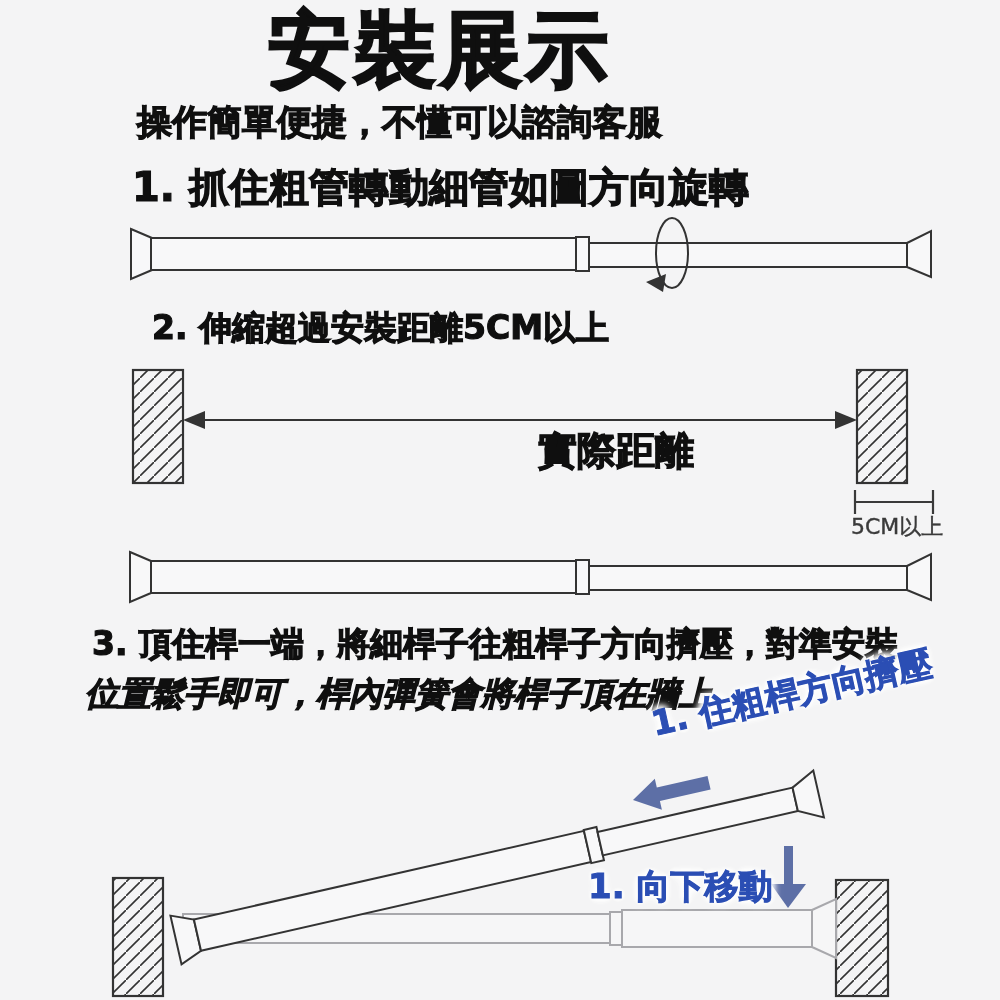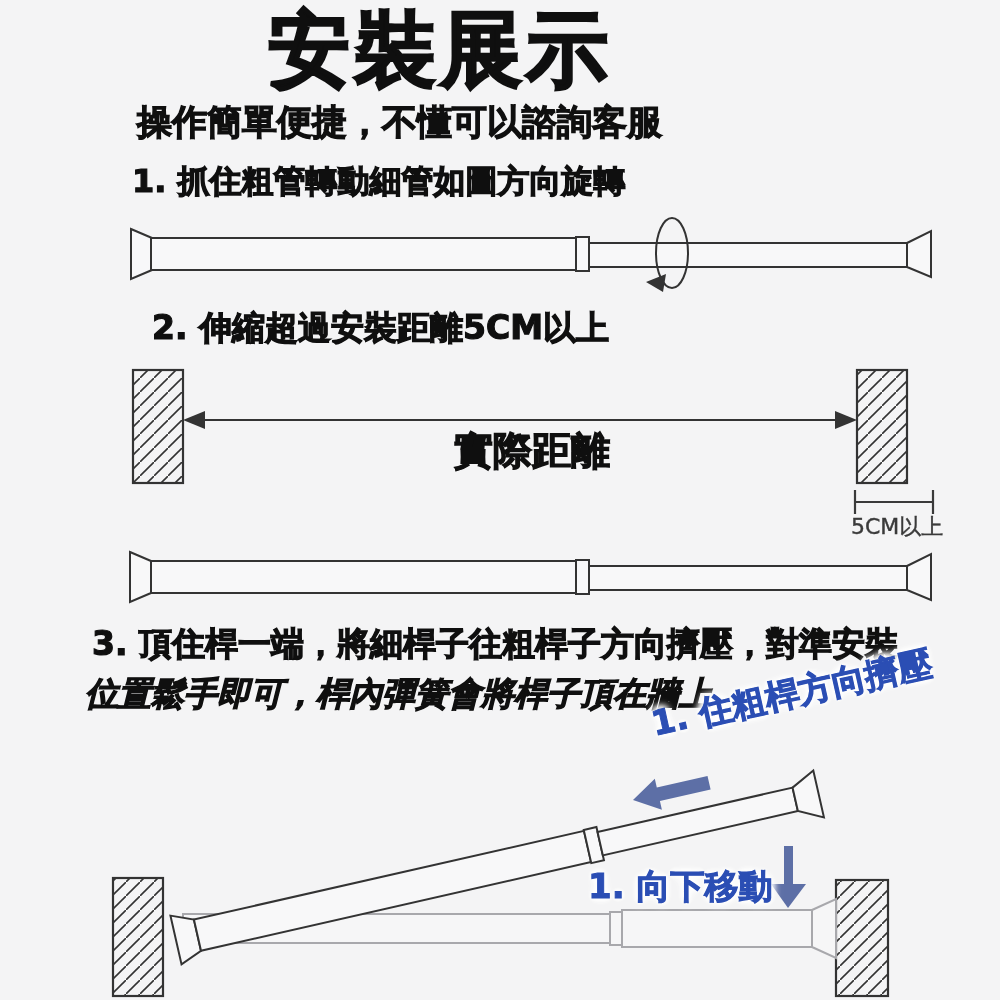--- a/index.html
+++ b/index.html
@@ -13,23 +13,23 @@
   .heavy{font-weight:900;-webkit-text-stroke:1.2px currentColor;}
   #title{
     top:0px;left:0;width:880px;text-align:center;
     font-size:82px;line-height:100px;font-weight:900;
     -webkit-text-stroke:2.5px currentColor;letter-spacing:4px;
   }
   #subtitle{
     top:100px;left:0;width:799px;text-align:center;
     font-size:35px;line-height:44px;
   }
-  #step1-label{top:160px;left:132px;font-size:32px;}
+  #step1-label{top:160px;left:132px;font-size:40px;}
   #step2-label{top:306px;left:108px;font-size:33px;margin-left:44px;}
-  #distance-label{top:424px;left:362px;width:340px;text-align:center;font-size:39px;}
+  #distance-label{top:424px;left:354px;width:340px;text-align:right;font-size:39px;}
   #gap-label{top:512px;left:851px;font-size:22px;-webkit-text-stroke:0.4px currentColor;color:#3a3a3a;}
   #step3-line1{top:622px;left:92px;font-size:33px;}
   #step3-line2{top:672px;left:85px;font-size:33px;font-style:italic;}
   .blue-note{
     color:#2b4eb4;font-weight:900;-webkit-text-stroke:1px currentColor;
     text-shadow:0 0 7px #fff,0 0 7px #fff,0 0 7px #fff,0 0 10px #fff,0 0 10px #fff,0 0 12px #fff;
     white-space:nowrap;
   }
   #push-annotation{
     top:702px;left:652px;font-size:34px;

